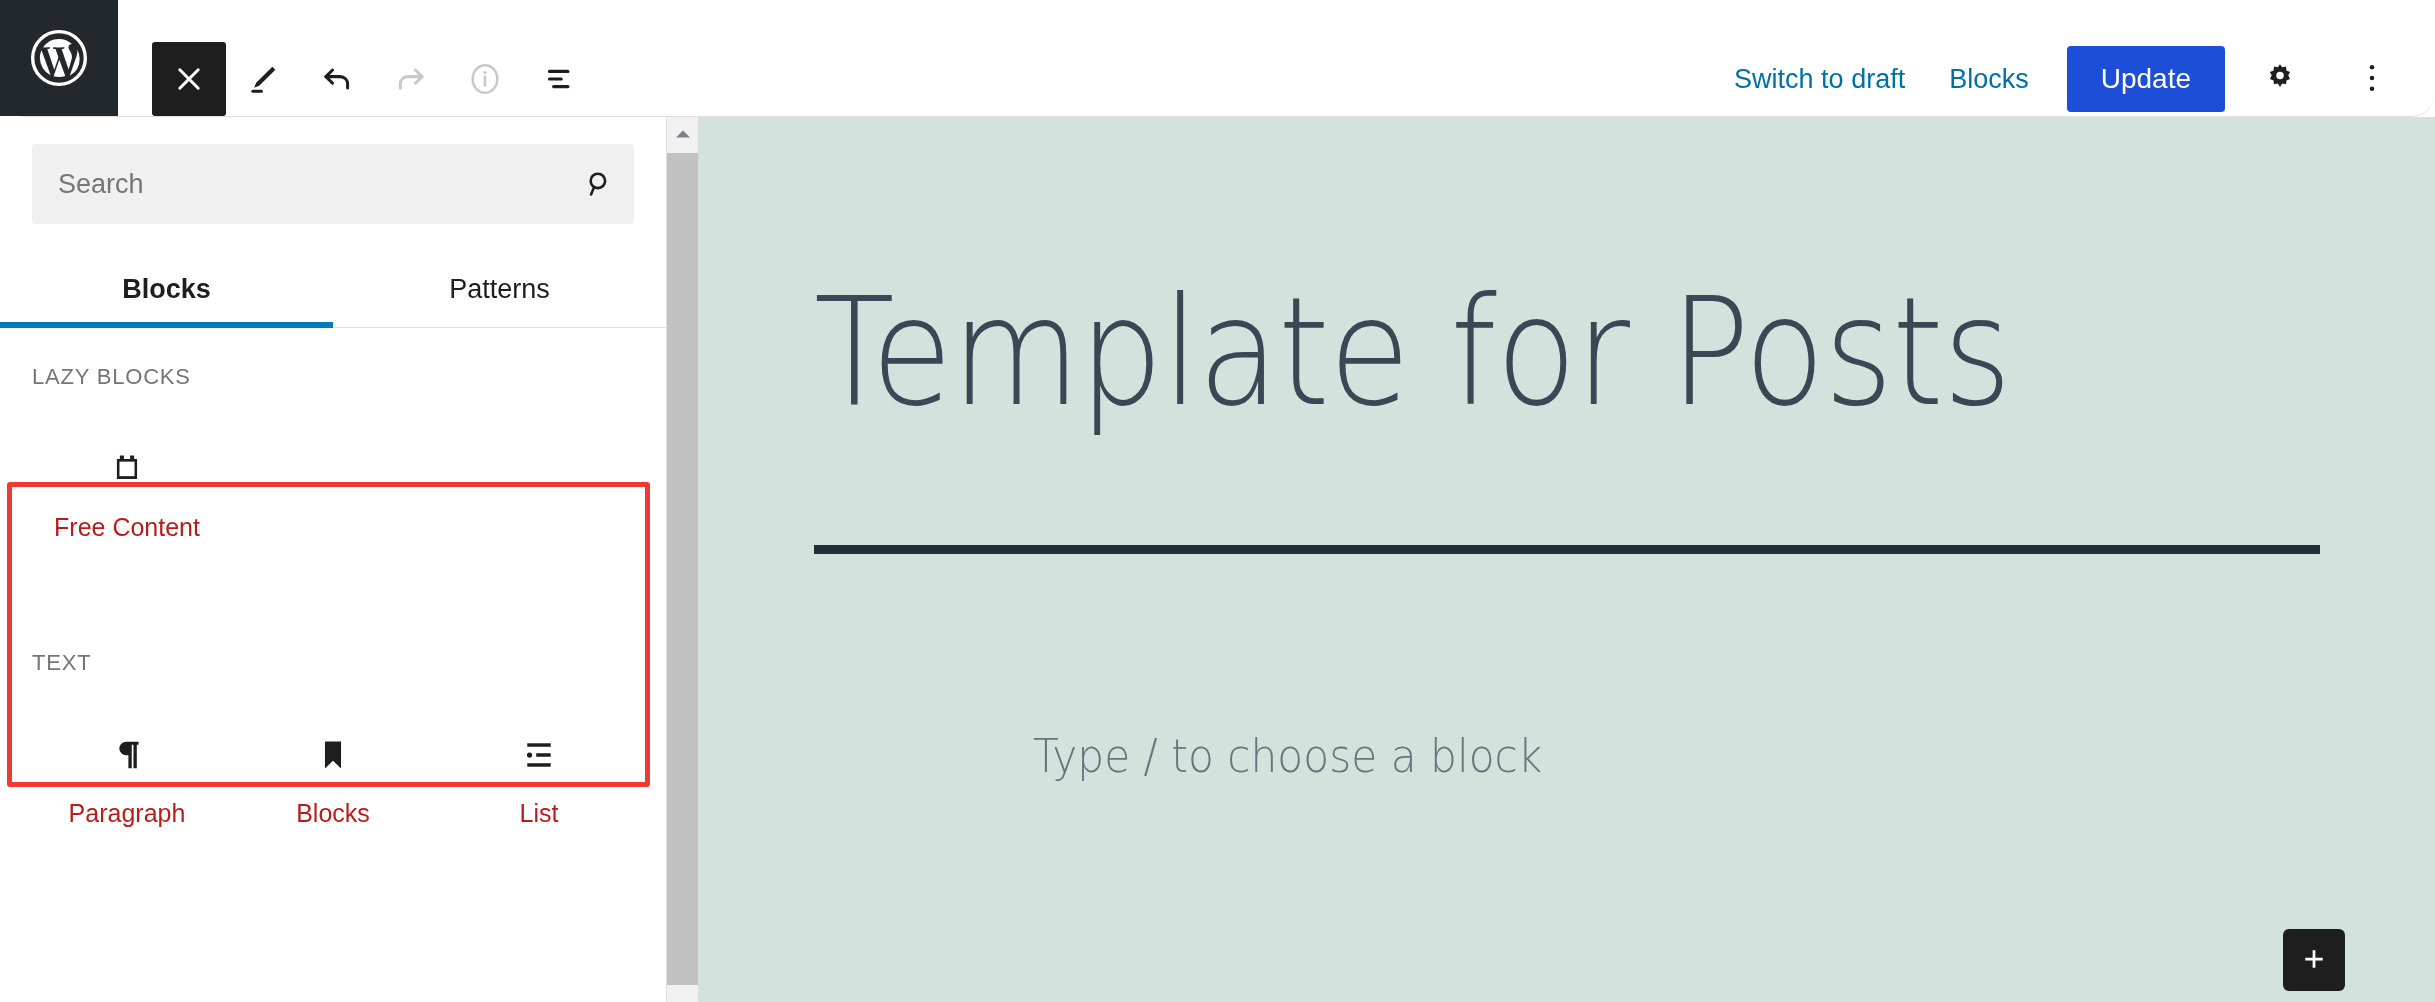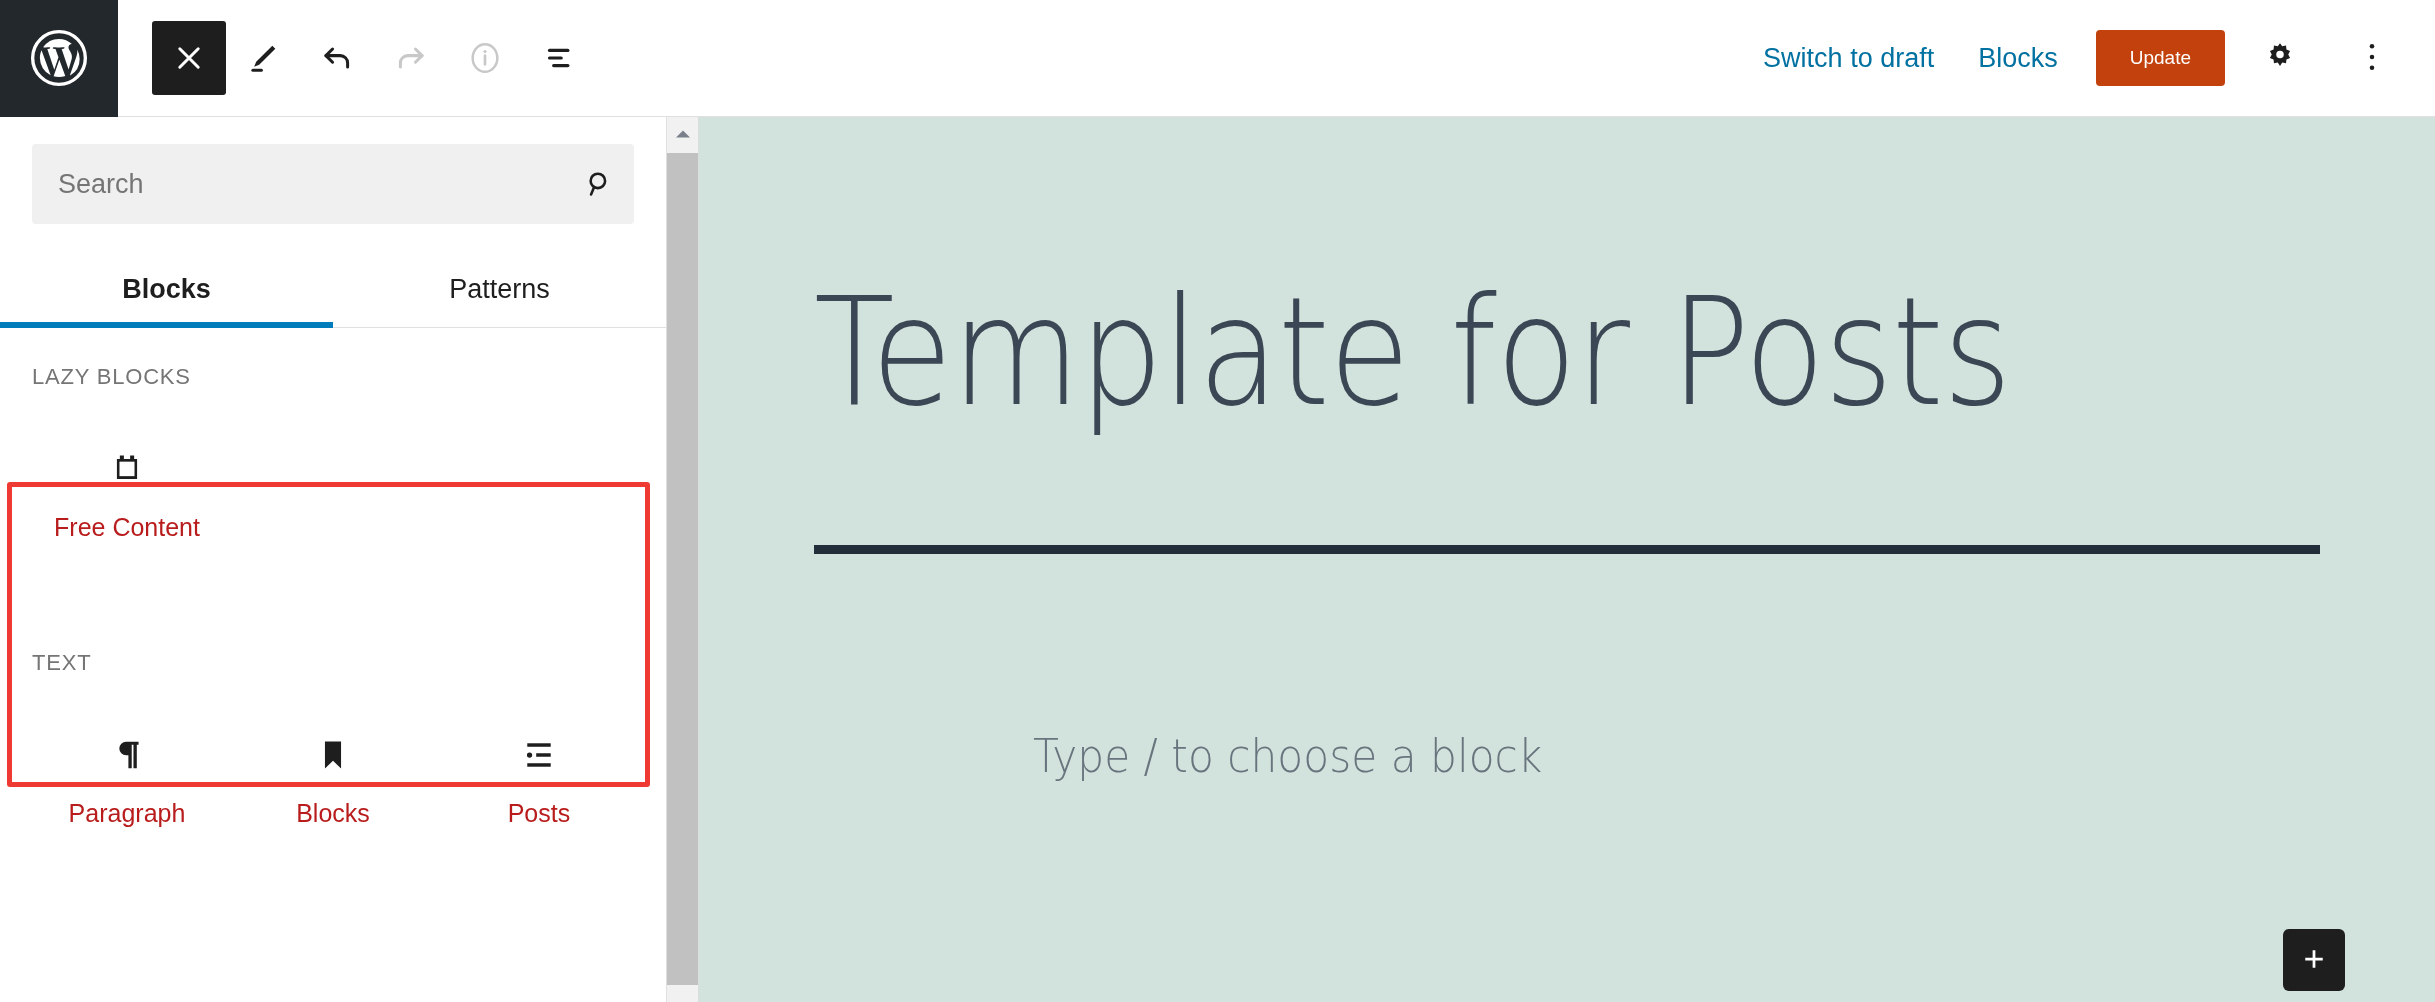--- a/index.html
+++ b/index.html
@@ -19,23 +19,24 @@
     display: flex;
     flex-direction: column;
   }
 
   
   .toolbar {
     position: relative;
     height: 117px;
     min-height: 117px;
     display: flex;
-    align-items: center;
+    align-items: flex-end;
     background: #ffffff;
     border-bottom: 1px solid #e0e0e0;
+    border-radius: 24px;
   }
 
   .wp-logo-btn {
     width: 118px;
     height: 117px;
     background: #23282d;
     display: flex;
     align-items: center;
     justify-content: center;
     flex: 0 0 118px;
@@ -80,23 +81,23 @@
     color: #0071a1;
     background: transparent;
     border: none;
     cursor: pointer;
     padding: 14px 22px;
     font-family: "Liberation Sans", sans-serif;
     white-space: nowrap;
   }
 
   .update-btn {
-    background: #c2410c;
+    background: #1d4ed8;
     color: #ffffff;
-    font-size: 19px;
+    font-size: 28px;
     border: none;
     border-radius: 4px;
     padding: 17px 34px;
     margin-left: 16px;
     cursor: pointer;
     font-family: "Liberation Sans", sans-serif;
     white-space: nowrap;
   }
 
   .icon-btn-plain {
@@ -501,21 +502,21 @@
 
           <button class="block-cell">
             <span class="bc-icon">
               <svg width="42" height="42" viewBox="0 0 24 24">
                 <path d="M5.3 6.3h13.4" stroke="#1e1e1e" stroke-width="2" stroke-linecap="butt"></path>
                 <path d="M10.4 12h8.3" stroke="#1e1e1e" stroke-width="2" stroke-linecap="butt"></path>
                 <path d="M5.3 17.7h13.4" stroke="#1e1e1e" stroke-width="2" stroke-linecap="butt"></path>
                 <circle cx="6.6" cy="12" r="1.5" fill="#1e1e1e"></circle>
               </svg>
             </span>
-            <span class="bc-label">Posts</span>
+            <span class="bc-label">List</span>
           </button>
 
         </div>
       </div>
 
       <div class="annotation-box"></div>
     </div>
 
     <div class="scrollbar">
       <div class="sb-arrow">

